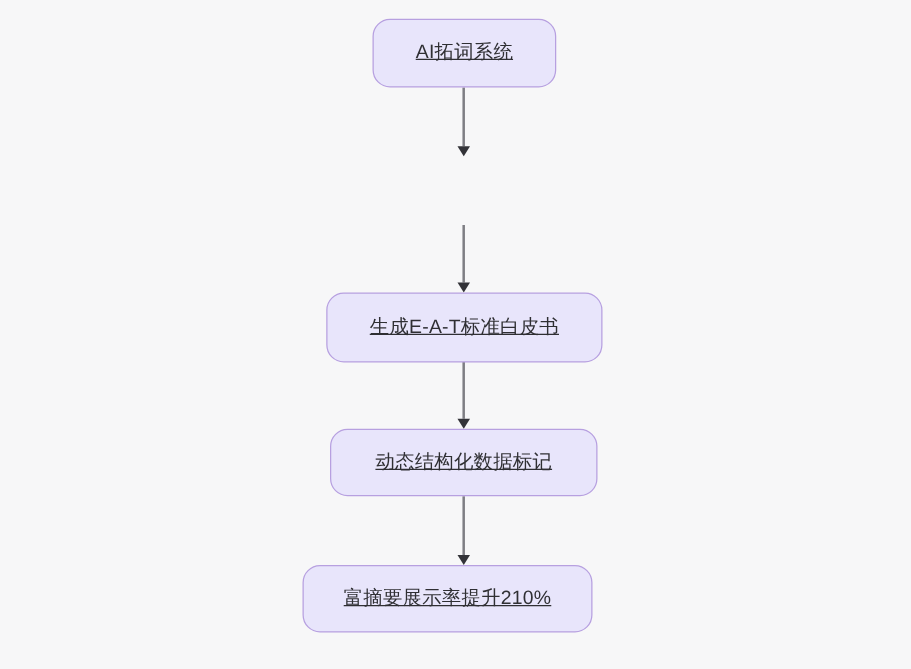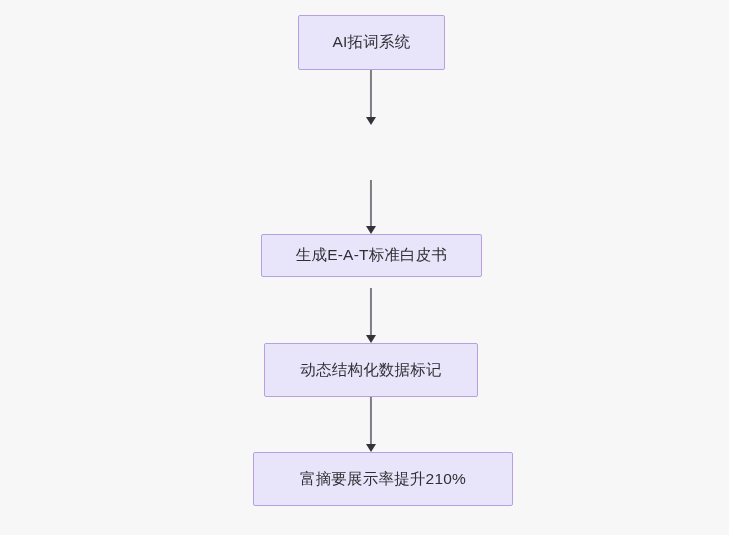--- a/index.html
+++ b/index.html
@@ -18,29 +18,30 @@
     position: relative;
     width: 729px;
     height: 535px;
   }
 
   .node {
     position: absolute;
     box-sizing: border-box;
     background: #e8e5fb;
     border: 1.4px solid #b7a0e0;
-    border-radius: 2px;
+    border-radius: 14px;
     display: flex;
     align-items: center;
     justify-content: center;
     color: #2f2f33;
     font-size: 15.5px;
     line-height: 1.2;
     letter-spacing: 0.2px;
     white-space: nowrap;
+    text-decoration: underline;
   }
 
   .node-label {
     display: block;
     padding: 0 6px;
   }
 
   .edge {
     position: absolute;
     width: 0;
@@ -90,25 +91,25 @@
   <div class="edge" style="left:371px; top:397px; height:55px;">
     <div class="edge-line" style="height:47px;"></div>
     <div class="edge-head"></div>
   </div>
 
   <div class="node" style="left:298px; top:15px; width:147px; height:55px;">
     <span class="node-label">AI拓词系统</span>
   </div>
 
 
-  <div class="node" style="left:261px; top:234px; width:221px; height:43px;">
+  <div class="node" style="left:261px; top:234px; width:221px; height:56px;">
     <span class="node-label">生成E-A-T标准白皮书</span>
   </div>
 
   <div class="node" style="left:264px; top:343px; width:214px; height:54px;justify-content:center;">
     <span class="node-label">动态结构化数据标记</span>
   </div>
 
-  <div class="node" style="left:253px; top:452px; width:260px; height:54px;">
+  <div class="node" style="left:242px; top:452px; width:232px; height:54px;">
     <span class="node-label">富摘要展示率提升210%</span>
   </div>
 
 </div>
 
 </body></html>

